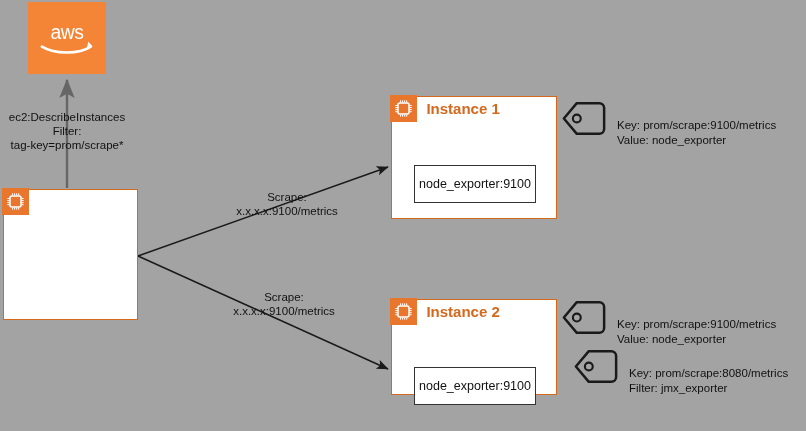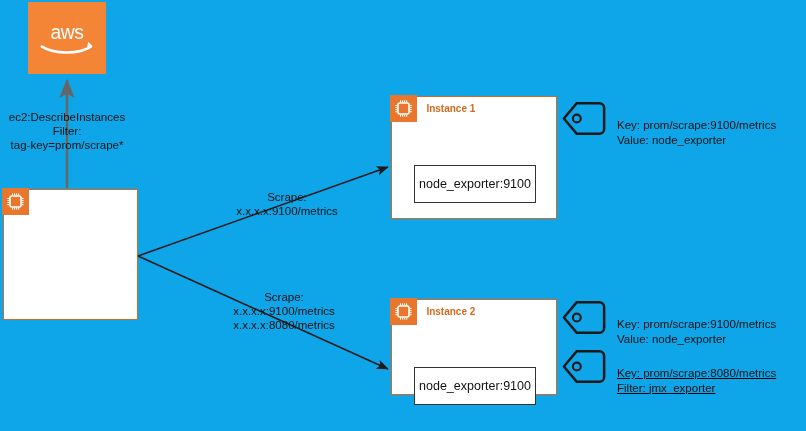--- a/index.html
+++ b/index.html
@@ -4,21 +4,21 @@
 <style>
   html, body {
     margin: 0;
     padding: 0;
     background: #ffffff;
   }
   #canvas {
     position: relative;
     width: 806px;
     height: 431px;
-    background: #0ea5e9;
+    background: #a3a3a3;
     font-family: "Liberation Sans", sans-serif;
     overflow: hidden;
   }
   #wires {
     position: absolute;
     left: 0; top: 0;
     width: 806px;
     height: 431px;
     pointer-events: none;
   }
@@ -57,21 +57,21 @@
     height: 27px;
     background: #E8762D;
     display: flex;
     align-items: center;
     justify-content: center;
     flex: 0 0 auto;
   }
   .chip-badge svg { width: 19px; height: 19px; display: block; }
   .group-title {
     color: #D4691E;
-    font-size: 10px;
+    font-size: 15px;
     font-weight: bold;
     padding-left: 9px;
     white-space: nowrap;
     line-height: 27px;
   }
 
   
   .exporter {
     position: absolute;
     border: 1.4px solid #333333;
@@ -174,21 +174,20 @@
   </div>
 
   <div class="edge-label center" style="left:207px; top:190px; width:160px;">
     <div>Scrape:</div>
     <div>x.x.x.x:9100/metrics</div>
   </div>
 
   <div class="edge-label center" style="left:200px; top:290px; width:168px;">
     <div>Scrape:</div>
     <div>x.x.x.x:9100/metrics</div>
-    <div>x.x.x.x:8080/metrics</div>
   </div>
 
   <div class="group-box" style="left:391px; top:96px; width:166px; height:123px;">
     <div class="group-head">
       <div class="chip-badge">
         <svg viewBox="0 0 24 24" xmlns="http://www.w3.org/2000/svg">
           <rect x="5" y="5" width="14" height="14" rx="2.5" ry="2.5" fill="none" stroke="#ffffff" stroke-width="2"></rect>
           <g fill="#ffffff">
             <rect x="7.6" y="1.7" width="1.3" height="2.6"></rect>
             <rect x="10.2" y="1.7" width="1.3" height="2.6"></rect>
@@ -261,21 +260,21 @@
     <svg class="tag-glyph" viewBox="0 0 48 38" xmlns="http://www.w3.org/2000/svg">
       <path d="M16.5,3 L40,3 A5,5 0 0 1 45,8 L45,30 A5,5 0 0 1 40,35 L16.5,35 L3,19 z" fill="none" stroke="#1A1A1A" stroke-width="2.6" stroke-linejoin="round"></path>
       <circle cx="16.5" cy="19" r="4.1" fill="none" stroke="#1A1A1A" stroke-width="2.2"></circle>
     </svg>
     <div class="tag-caption">
       <div>Key: prom/scrape:9100/metrics</div>
       <div>Value: node_exporter</div>
     </div>
   </div>
 
-  <div class="tag-group" style="left:561px; top:348px;text-decoration:underline;">
+  <div class="tag-group" style="left:573px; top:348px;">
     <svg class="tag-glyph" viewBox="0 0 48 38" xmlns="http://www.w3.org/2000/svg">
       <path d="M16.5,3 L40,3 A5,5 0 0 1 45,8 L45,30 A5,5 0 0 1 40,35 L16.5,35 L3,19 z" fill="none" stroke="#1A1A1A" stroke-width="2.6" stroke-linejoin="round"></path>
       <circle cx="16.5" cy="19" r="4.1" fill="none" stroke="#1A1A1A" stroke-width="2.2"></circle>
     </svg>
     <div class="tag-caption">
       <div>Key: prom/scrape:8080/metrics</div>
       <div>Filter: jmx_exporter</div>
     </div>
   </div>
 

